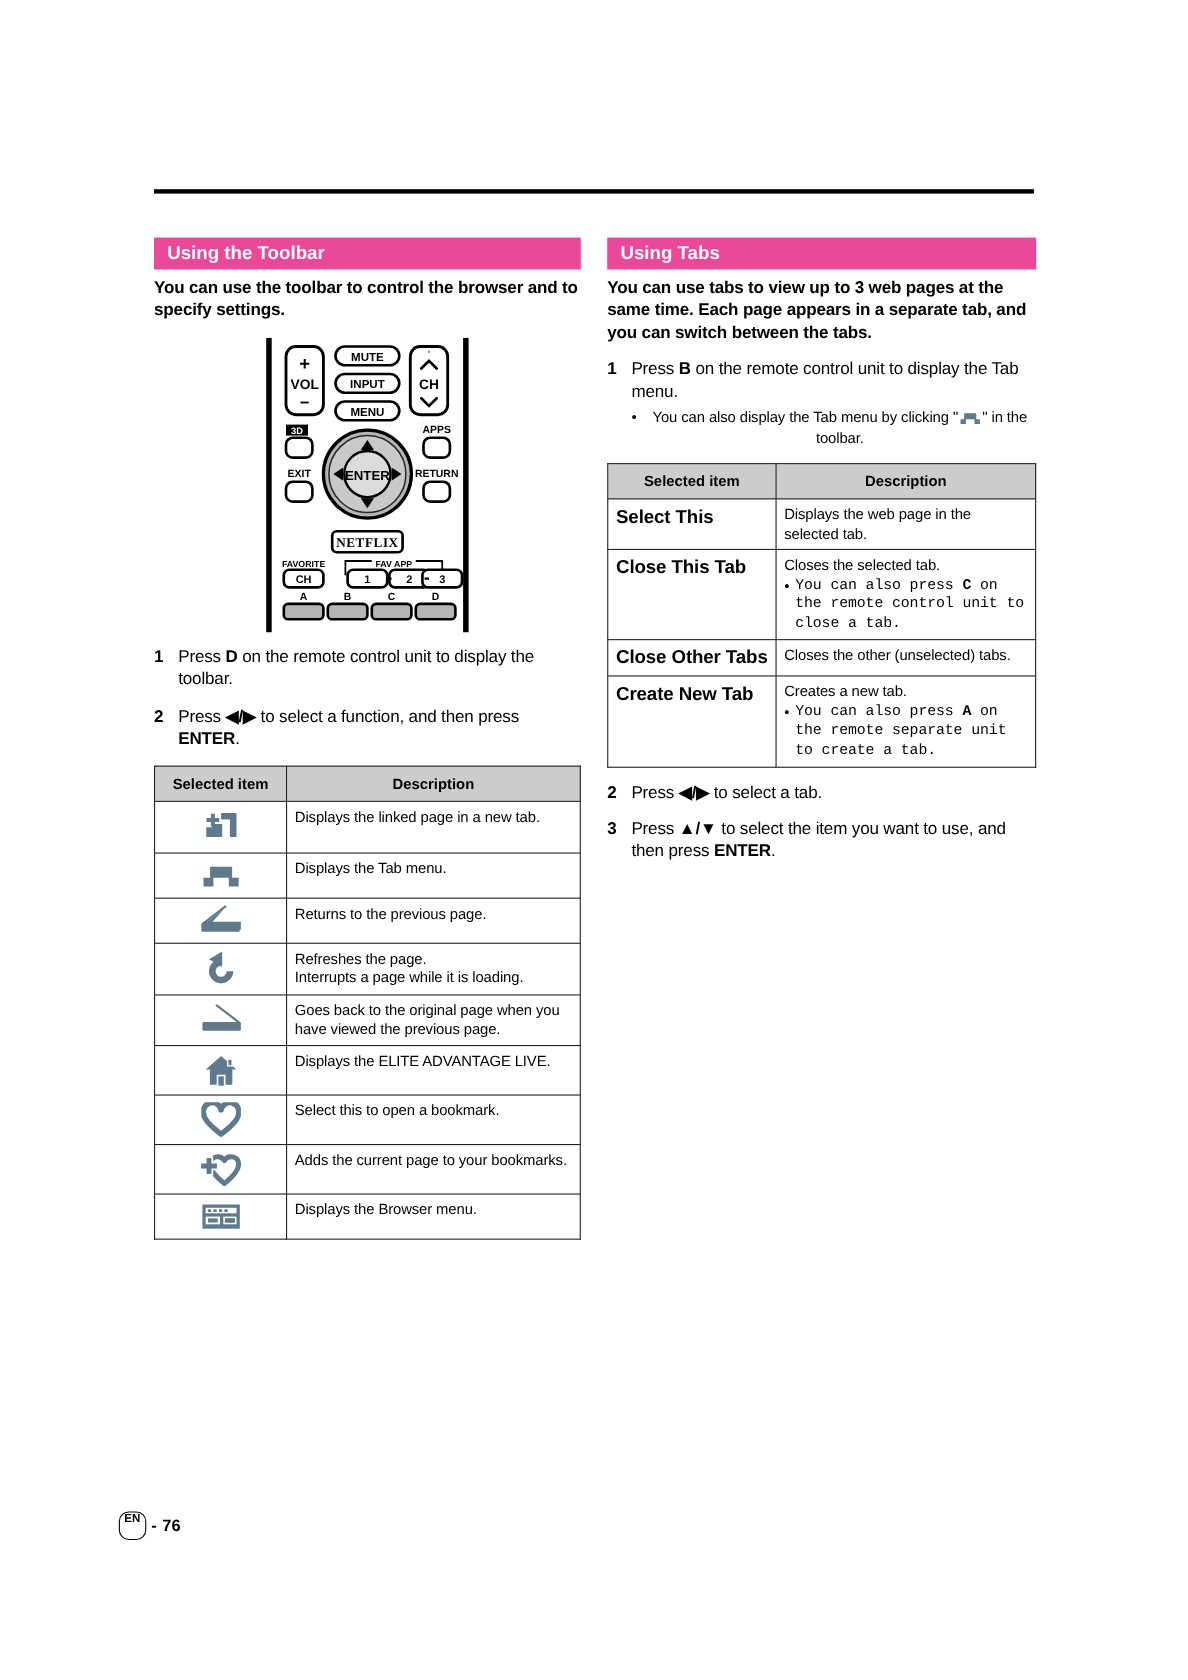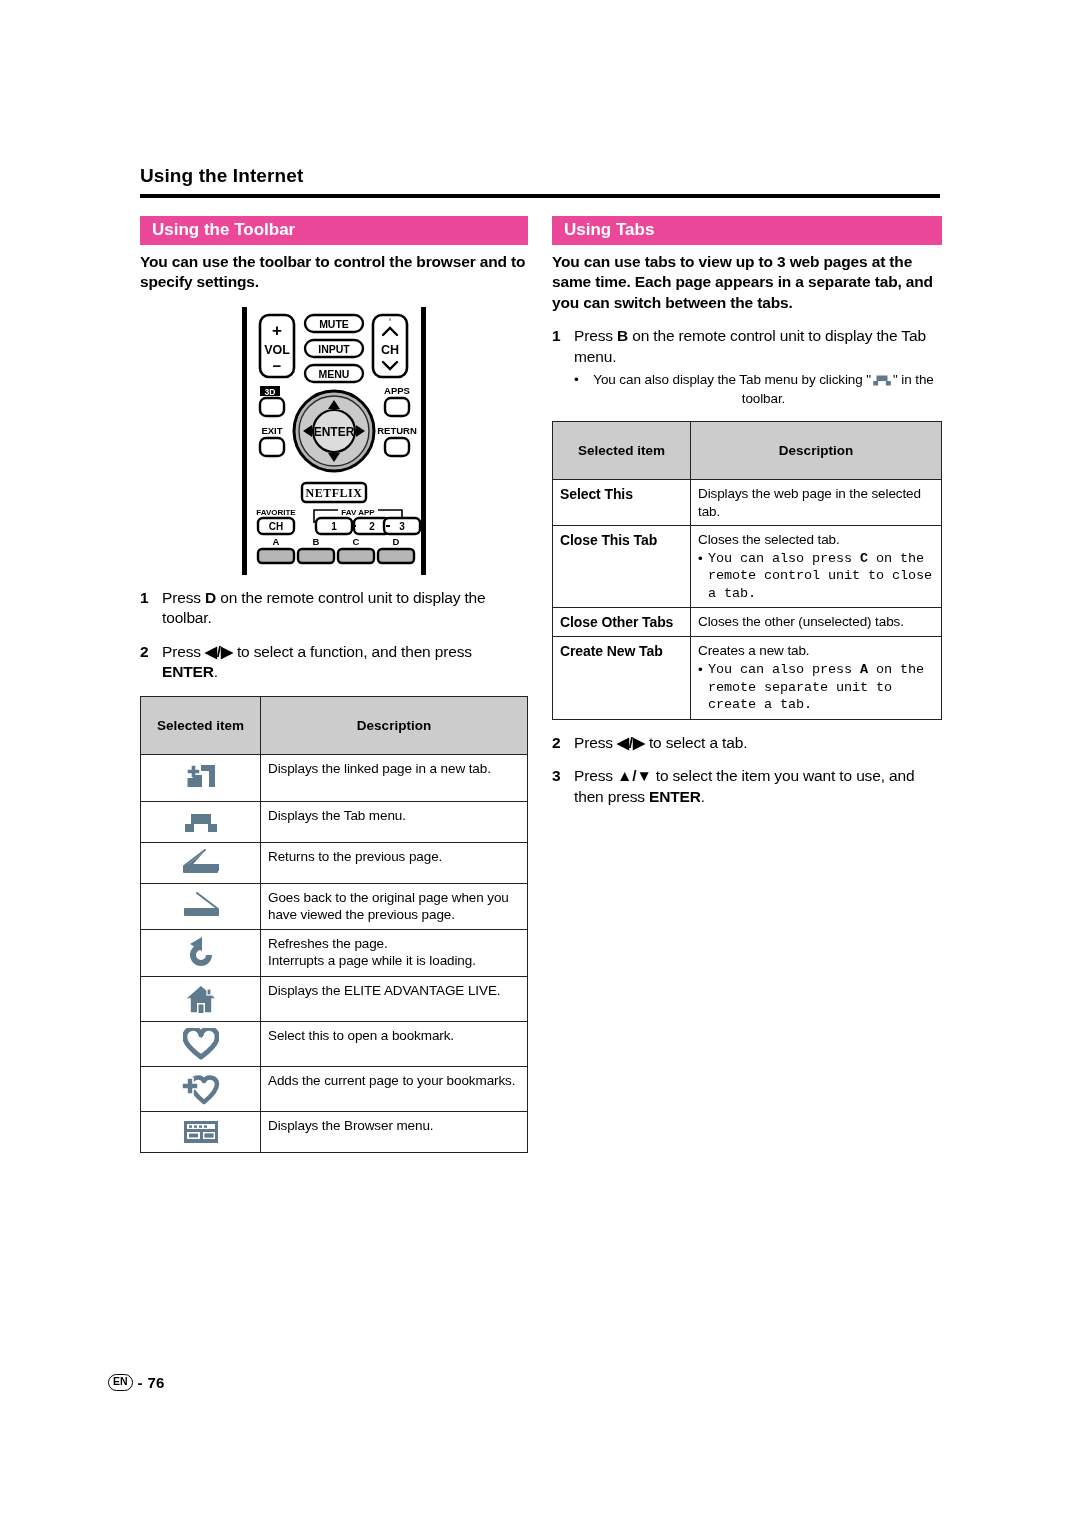--- a/index.html
+++ b/index.html
@@ -50,29 +50,29 @@
   .bullet .dot { flex:0 0 11px; }
   .bullet .btxt { flex:1;text-align:center; }
 
   
   table.spec {
     border-collapse:collapse; width:100%;
     border:1.6px solid #222; margin-top:13px;
   }
   table.spec th {
     background:#cccccc; border:1px solid #222;
-    font-size:13.5px; font-weight:bold; padding:21px 4px;
+    font-size:13.5px; font-weight:bold; padding:8px 4px;
     text-align:center;
   }
   table.spec td {
     border:1px solid #222; font-size:13.5px; padding:5px 7px;
     vertical-align:top; line-height:1.3; letter-spacing:-.1px;
   }
   table.spec td.iconcell { text-align:center; vertical-align:middle; padding:6px 4px; }
-  table.spec td.namecell { font-weight:bold; font-size:14px; white-space:nowrap; }
+  table.spec td.namecell { font-weight:bold; font-size:17px; white-space:nowrap; }
 
   
   #toolbar-table col.c1 { width:120px; }
   
   #tabs-table col.c1 { width:138px; }
 
   .svgicon { display:block; margin:0 auto; }
   .inline-icon { display:inline-block; vertical-align:-4px; }
 
   .sub-bullet { display:flex; margin-top:1px; }
@@ -84,28 +84,27 @@
 
   
   .footer {
     position:absolute; left:108px; top:1374px;
     font-size:15px; font-weight:bold;
     display:flex; align-items:center; gap:5px;
   }
   .en-badge {
     border:1.6px solid #000; border-radius:9px;
     font-size:10.5px; font-weight:bold;
-    padding:0px 4px 1px; line-height:1.25;
+    padding:0px 4px 11px; line-height:1.25;
   }
 </style>
 </head>
 <body>
 
 <div class="page-head">
-  <h1>Using the Internet</h1>
   <div class="head-rule"></div>
 </div>
 
 <div class="col-left">
 
   <div class="section-bar">Using the Toolbar</div>
 
   <div class="intro">You can use the toolbar to control the browser and to specify settings.</div>
 
   <div class="remote-wrap">
@@ -235,34 +234,34 @@
           <svg class="svgicon" width="40" height="28" viewBox="0 0 40 28">
             <path d="M22 2 L4 15 L38 15 L38 22 L4 22 L4 15 Z" fill="#5e7a8c"></path>
             <path d="M23 3 L6 16 L36 16 L36 22 L6 22 Z" fill="#5e7a8c"></path>
             <path d="M24 1 L3 17 L36 17 L36 23 L3 23 L3 17 Z" fill="#5e7a8c" stroke="#5e7a8c" stroke-width="2" stroke-linejoin="round"></path>
           </svg>
         </td>
         <td>Returns to the previous page.</td>
       </tr>
       <tr>
         <td class="iconcell">
-          <svg class="svgicon" width="40" height="28" viewBox="0 0 40 28">
-            <path d="M16 1 L37 17 L4 17 L4 23 L37 23 L37 17 Z" fill="#5e7a8c" stroke="#5e7a8c" stroke-width="2" stroke-linejoin="round"></path>
-          </svg>
-        </td>
-        <td>Goes back to the original page when you have viewed the previous page.</td>
-      </tr>
-      <tr>
-        <td class="iconcell">
           <svg class="svgicon" width="36" height="34" viewBox="0 0 36 34">
             <path d="M18 8 a11 11 0 1 0 11 11 h-6 a5 5 0 1 1 -5 -5 z" fill="#5e7a8c"></path>
             <path d="M19 1 L19 15 L7 8 Z" fill="#5e7a8c"></path>
           </svg>
         </td>
         <td><span>Refreshes the page.</span><br><span>Interrupts a page while it is loading.</span></td>
+      </tr>
+      <tr>
+        <td class="iconcell">
+          <svg class="svgicon" width="40" height="28" viewBox="0 0 40 28">
+            <path d="M16 1 L37 17 L4 17 L4 23 L37 23 L37 17 Z" fill="#5e7a8c" stroke="#5e7a8c" stroke-width="2" stroke-linejoin="round"></path>
+          </svg>
+        </td>
+        <td>Goes back to the original page when you have viewed the previous page.</td>
       </tr>
       <tr>
         <td class="iconcell">
           <svg class="svgicon" width="36" height="32" viewBox="0 0 36 32">
             <path d="M18 2 L2 16 L7 16 L7 30 L29 30 L29 16 L34 16 Z" fill="#5e7a8c" stroke="#fff" stroke-width="1.6"></path>
             <rect x="24" y="6" width="4" height="6" fill="#5e7a8c" stroke="#fff" stroke-width="1.2"></rect>
             <rect x="14" y="20" width="8" height="10" fill="#fff"></rect>
             <rect x="15.5" y="21.5" width="5" height="8.5" fill="#5e7a8c"></rect>
           </svg>
         </td>

